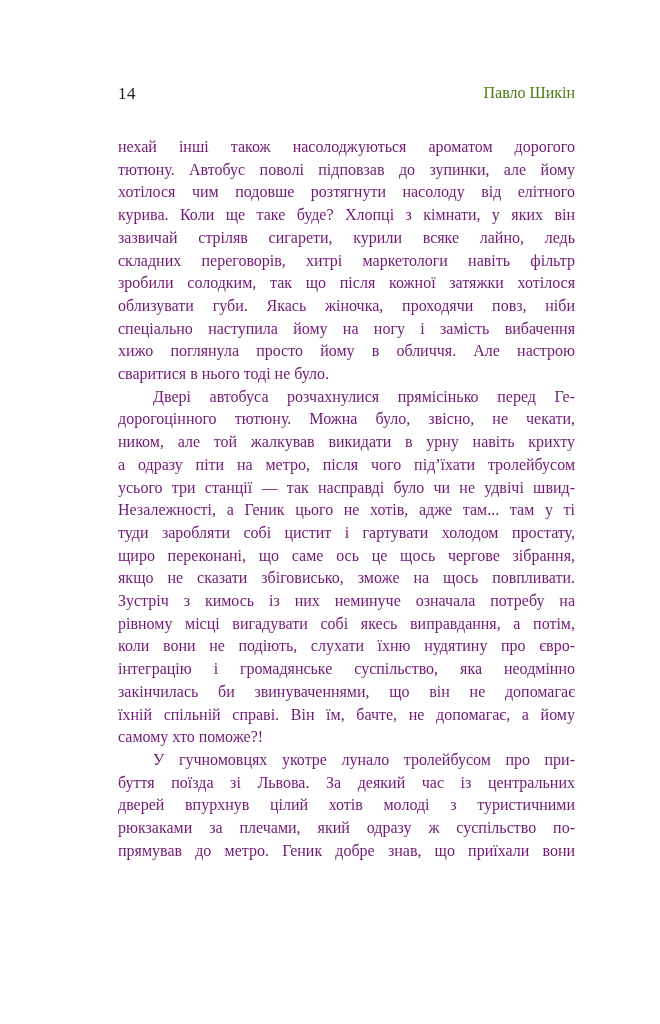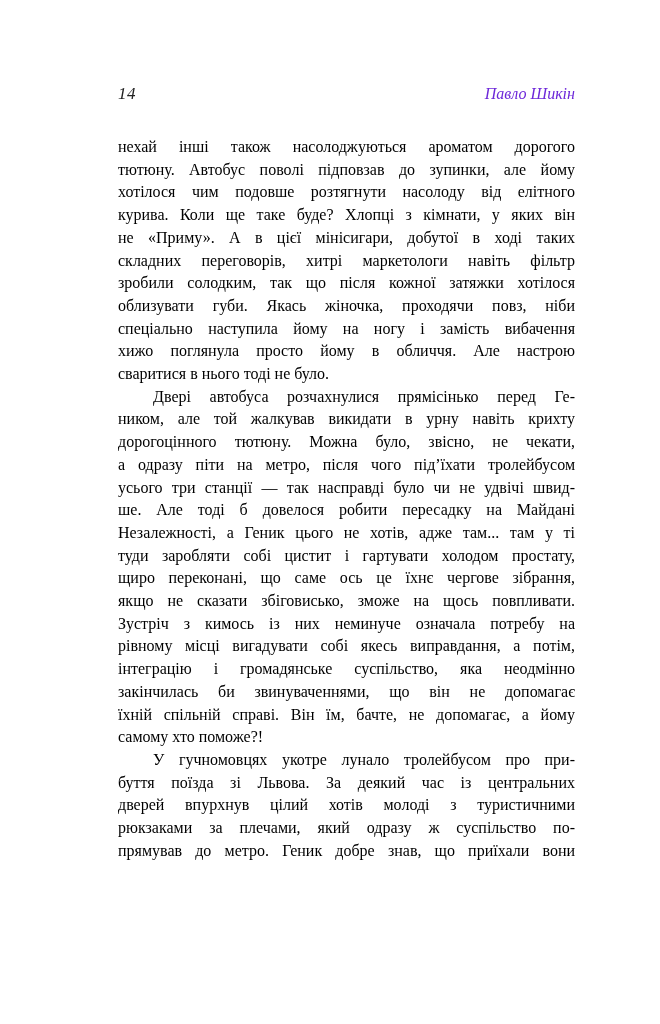--- a/index.html
+++ b/index.html
@@ -19,38 +19,37 @@
     inset: 0;
     background: #ffffff;
   }
   .page-header {
     position: absolute;
     top: 84px;
     left: 118px;
     right: 85px;
     display: flex;
     justify-content: space-between;
-    align-items: center;
-    font-style: italic;
+    align-items: flex-start;
   }
   .page-number {
     font-size: 17px;
     color: #222222;
     letter-spacing: 0.5px;
   }
   .running-head {
     font-size: 16px;
-    color: #6d28d9;
+    color: #4d7c0f;
   }
   .text-block {
     position: absolute;
     top: 136px;
     left: 118px;
     right: 85px;
-    color: #000000;
+    color: #701a75;
     font-size: 16px;
     line-height: 22.7px;
   }
   .paragraph {
     margin: 0;
     padding: 0;
   }
   .line {
     text-align: justify;
     text-align-last: justify;
@@ -72,41 +71,41 @@
   <header class="page-header">
     <span class="page-number">14</span>
     <span class="running-head">Павло Шикін</span>
   </header>
   <main class="text-block">
       <div class="paragraph">
         <div class="line">нехай інші також насолоджуються ароматом дорогого</div>
         <div class="line">тютюну. Автобус поволі підповзав до зупинки, але йому</div>
         <div class="line">хотілося чим подовше розтягнути насолоду від елітного</div>
         <div class="line">курива. Коли ще таке буде? Хлопці з кімнати, у яких він</div>
-        <div class="line">не «Приму». А в цієї мінісигари, добутої в ході таких</div>
+        <div class="line">зазвичай стріляв сигарети, курили всяке лайно, ледь</div>
         <div class="line">складних переговорів, хитрі маркетологи навіть фільтр</div>
         <div class="line">зробили солодким, так що після кожної затяжки хотілося</div>
         <div class="line">облизувати губи. Якась жіночка, проходячи повз, ніби</div>
         <div class="line">спеціально наступила йому на ногу і замість вибачення</div>
         <div class="line">хижо поглянула просто йому в обличчя. Але настрою</div>
         <div class="line last">сваритися в нього тоді не було.</div>
       </div>
       <div class="paragraph">
         <div class="line first-indent">Двері автобуса розчахнулися прямісінько перед Ге-</div>
+        <div class="line">дорогоцінного тютюну. Можна було, звісно, не чекати,</div>
         <div class="line">ником, але той жалкував викидати в урну навіть крихту</div>
-        <div class="line">дорогоцінного тютюну. Можна було, звісно, не чекати,</div>
         <div class="line">а одразу піти на метро, після чого під’їхати тролейбусом</div>
         <div class="line">усього три станції — так насправді було чи не удвічі швид-</div>
-        <div class="line">ше. Але тоді б довелося робити пересадку на Майдані</div>
         <div class="line">Незалежності, а Геник цього не хотів, адже там... там у ті</div>
         <div class="line">туди заробляти собі цистит і гартувати холодом простату,</div>
-        <div class="line">щиро переконані, що саме ось це їхнє чергове зібрання,</div>
+        <div class="line">щиро переконані, що саме ось це щось чергове зібрання,</div>
         <div class="line">якщо не сказати збіговисько, зможе на щось повпливати.</div>
         <div class="line">Зустріч з кимось із них неминуче означала потребу на</div>
         <div class="line">рівному місці вигадувати собі якесь виправдання, а потім,</div>
+        <div class="line">коли вони не подіють, слухати їхню нудятину про євро-</div>
         <div class="line">інтеграцію і громадянське суспільство, яка неодмінно</div>
         <div class="line">закінчилась би звинуваченнями, що він не допомагає</div>
         <div class="line">їхній спільній справі. Він їм, бачте, не допомагає, а йому</div>
         <div class="line last">самому хто поможе?!</div>
       </div>
       <div class="paragraph">
         <div class="line first-indent">У гучномовцях укотре лунало тролейбусом про при-</div>
         <div class="line">буття поїзда зі Львова. За деякий час із центральних</div>
         <div class="line">дверей впурхнув цілий хотів молоді з туристичними</div>
         <div class="line">рюкзаками за плечами, який одразу ж суспільство по-</div>

